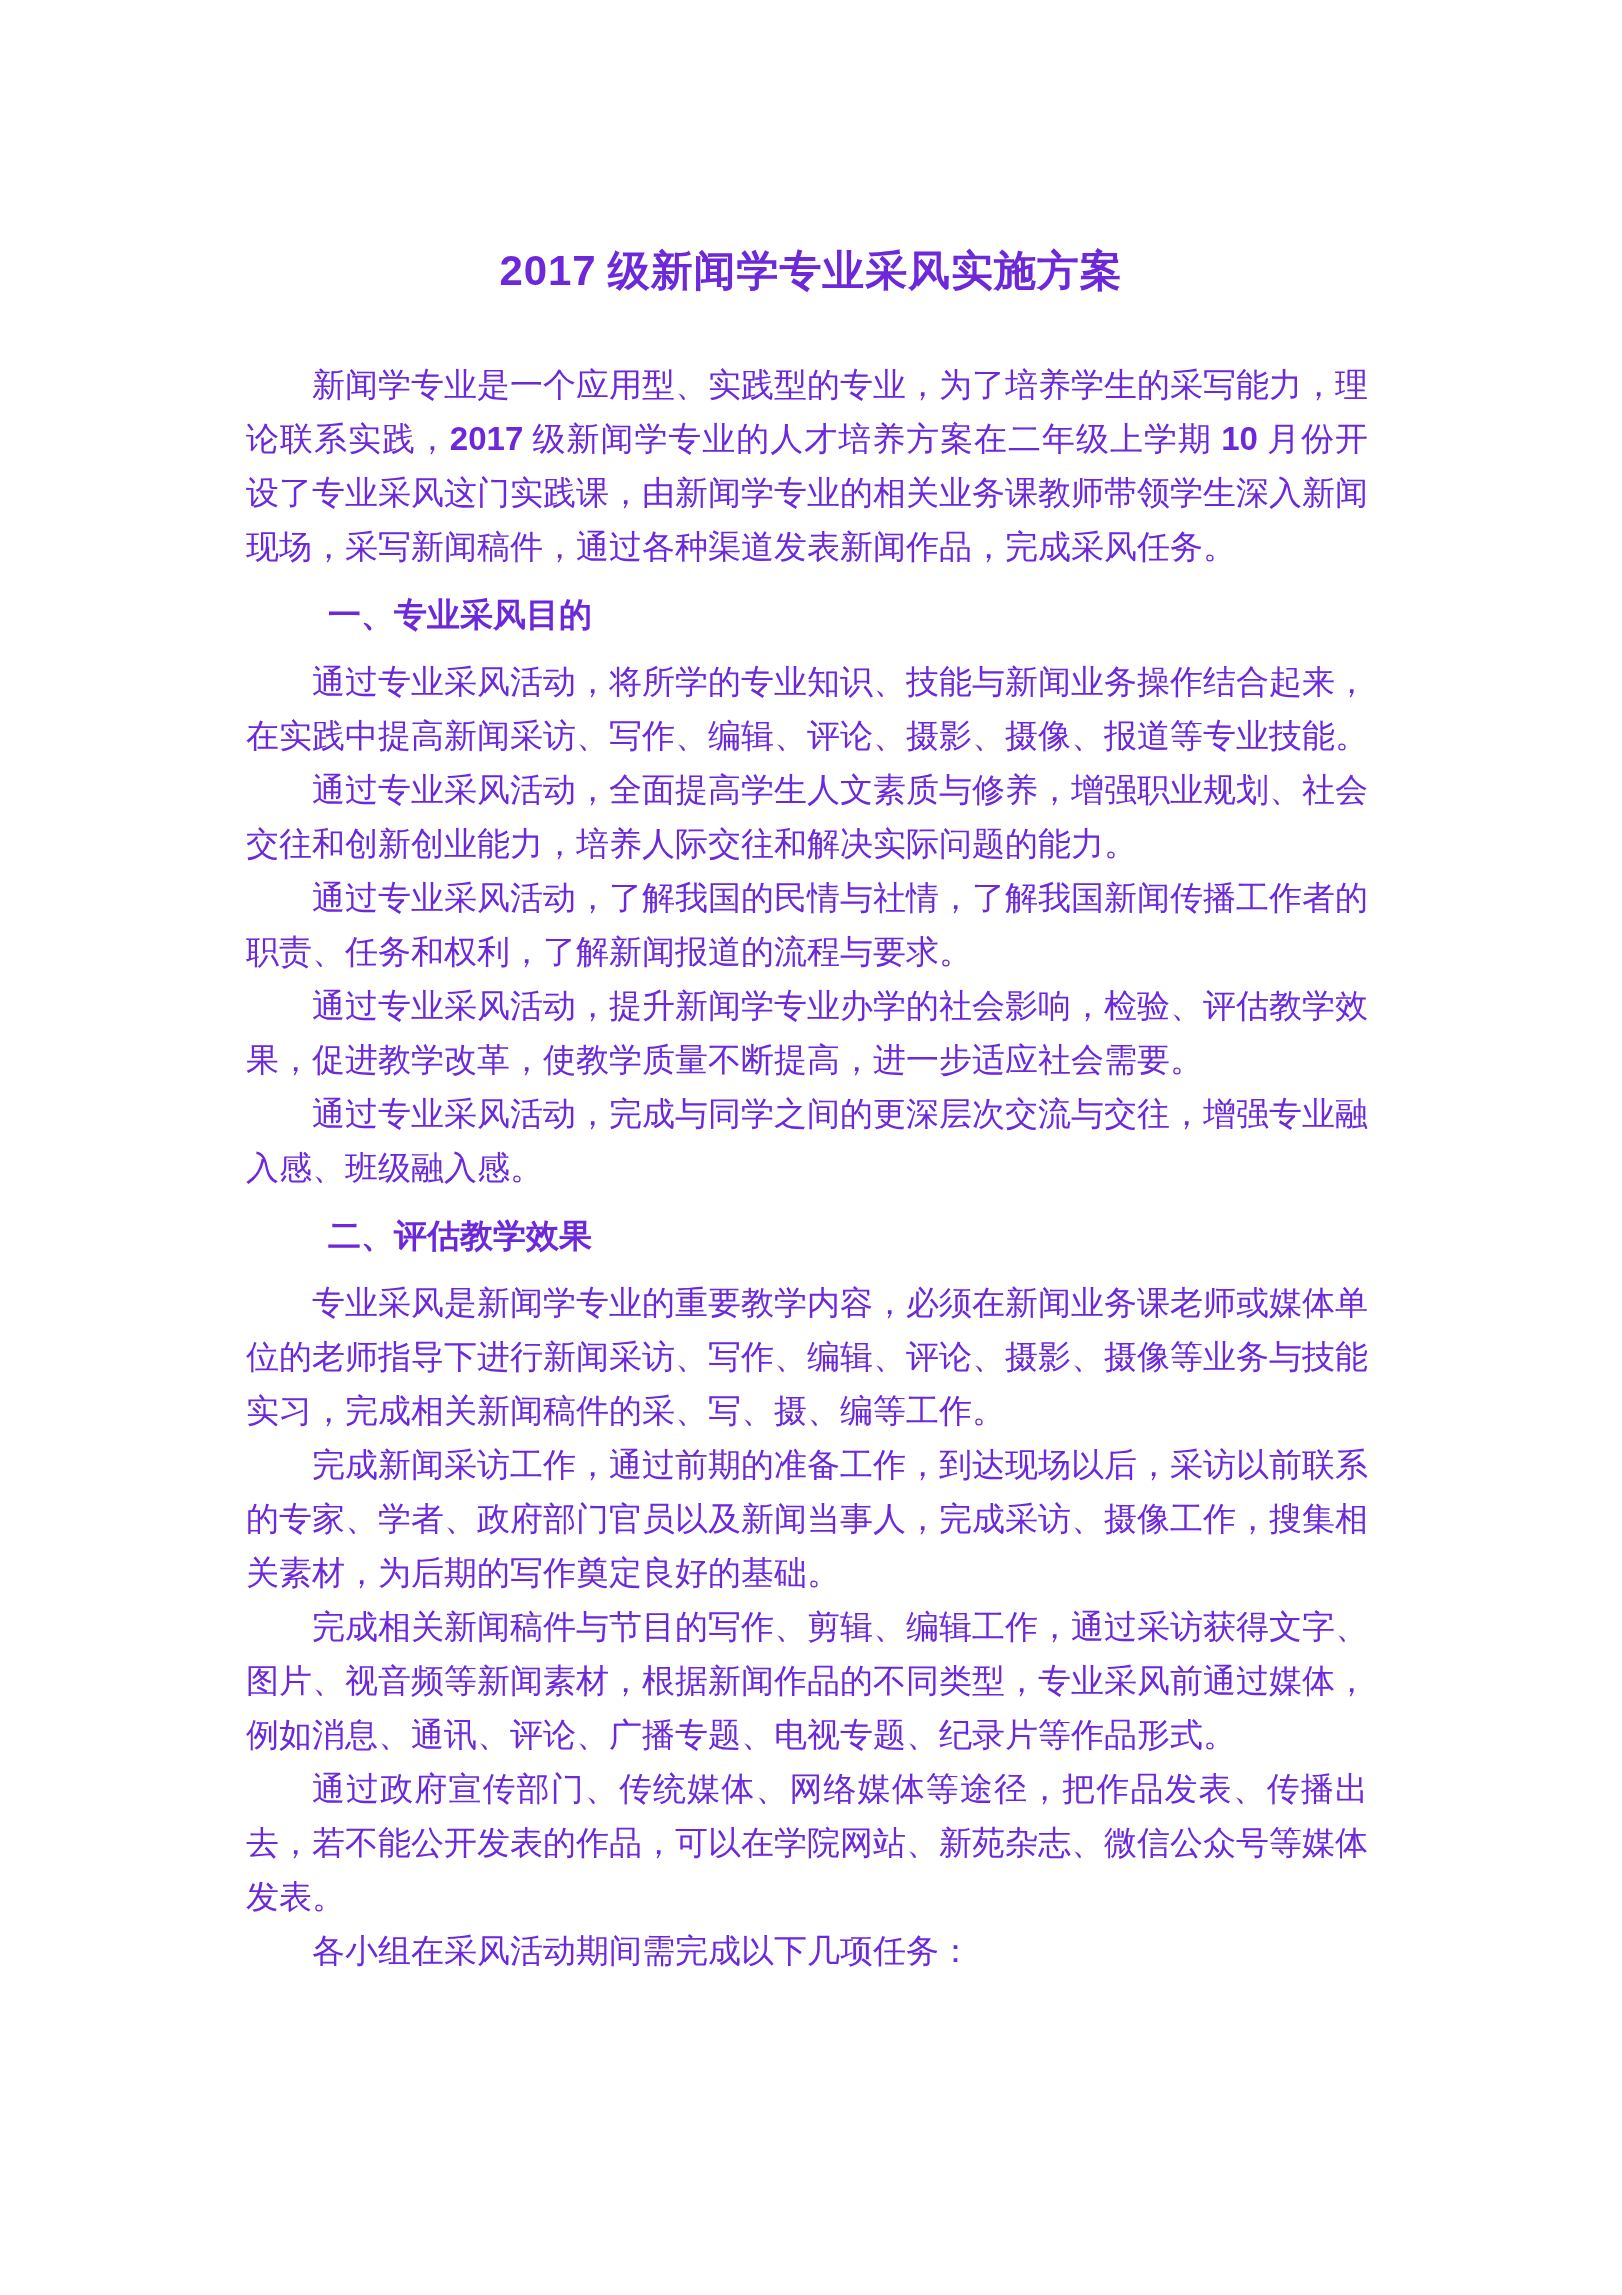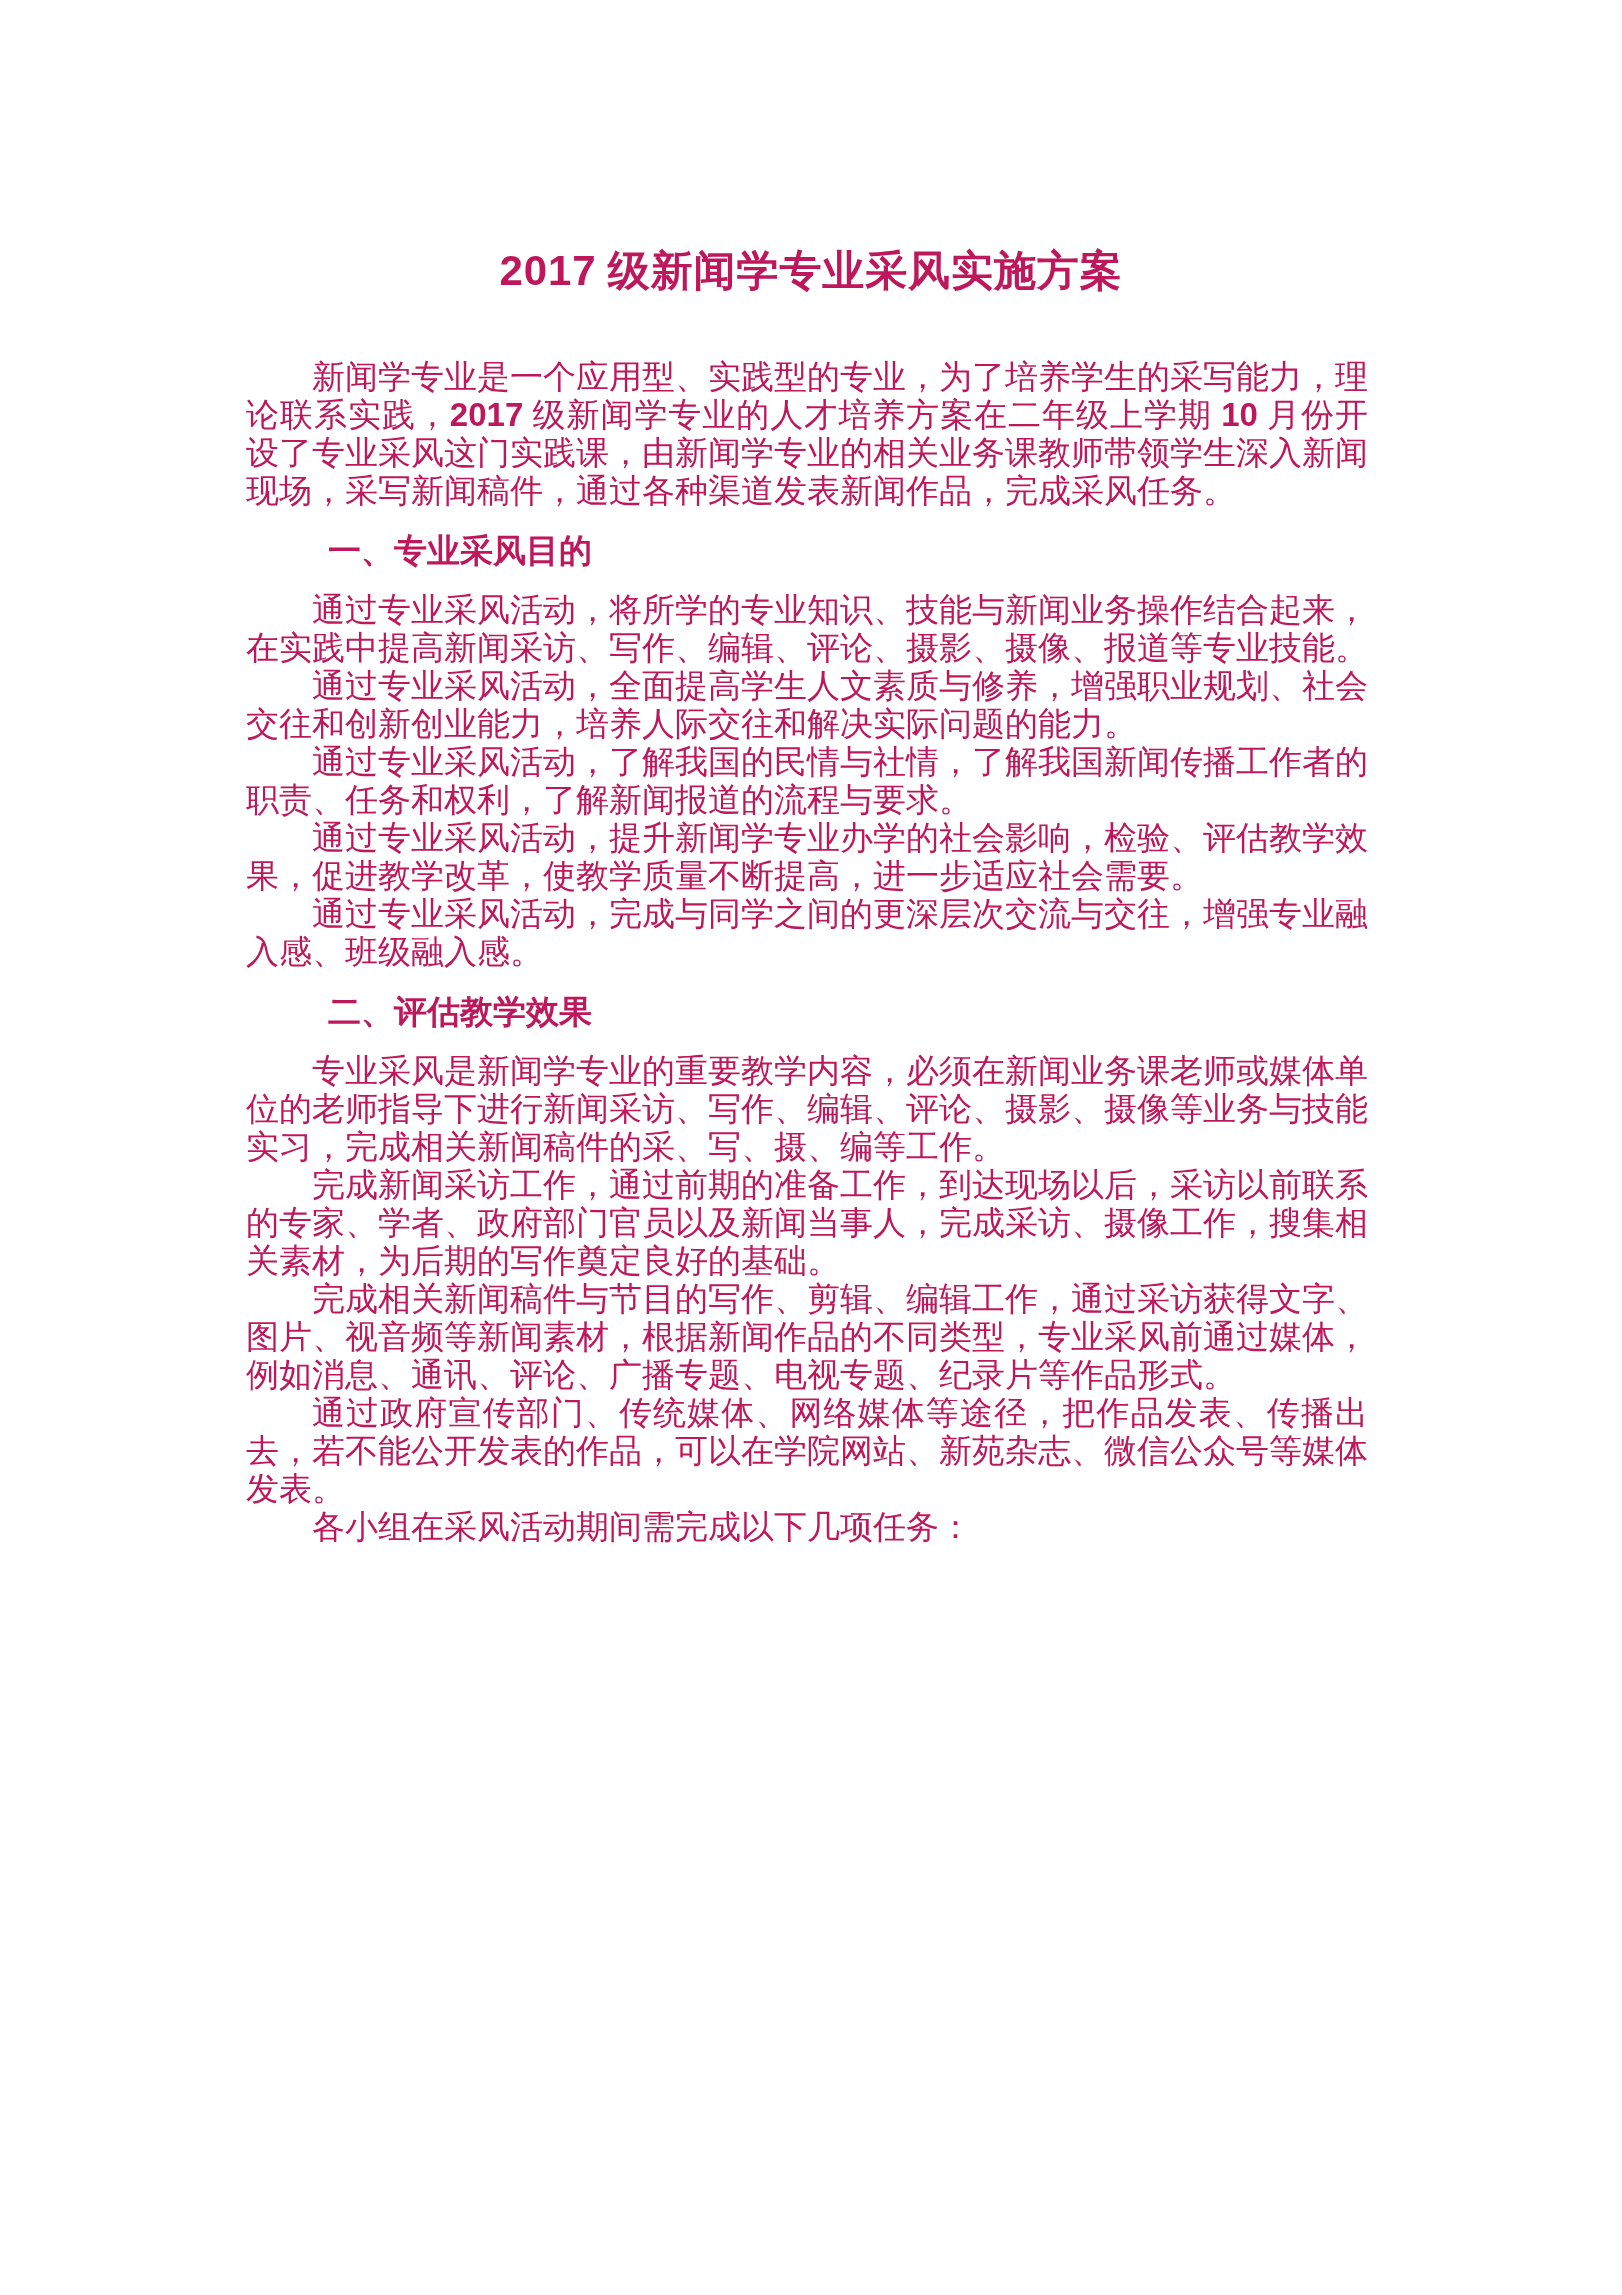--- a/index.html
+++ b/index.html
@@ -5,21 +5,21 @@
   html, body {
     margin: 0;
     padding: 0;
     background: #ffffff;
   }
   .page {
     position: relative;
     width: 1622px;
     height: 2019px;
     background: #ffffff;
-    color: #be185d;
+    color: #6d28d9;
     font-family: "Liberation Serif", "DejaVu Serif", serif;
     overflow: hidden;
   }
   .doc-title {
     position: absolute;
     top: 249px;
     left: 0;
     width: 100%;
     text-align: center;
     font-size: 42px;
@@ -29,21 +29,21 @@
   }
   .content {
     position: absolute;
     left: 246px;
     top: 358px;
     width: 1122px;
   }
   .para {
     margin: 0;
     font-size: 33px;
-    line-height: 38px;
+    line-height: 54px;
     text-align: justify;
     text-indent: 66px;
     word-break: break-all;
   }
   .heading {
     margin: 16px;
     font-size: 33px;
     line-height: 49px;
     font-weight: bold;
     font-family: "Liberation Sans", "DejaVu Sans", sans-serif;

